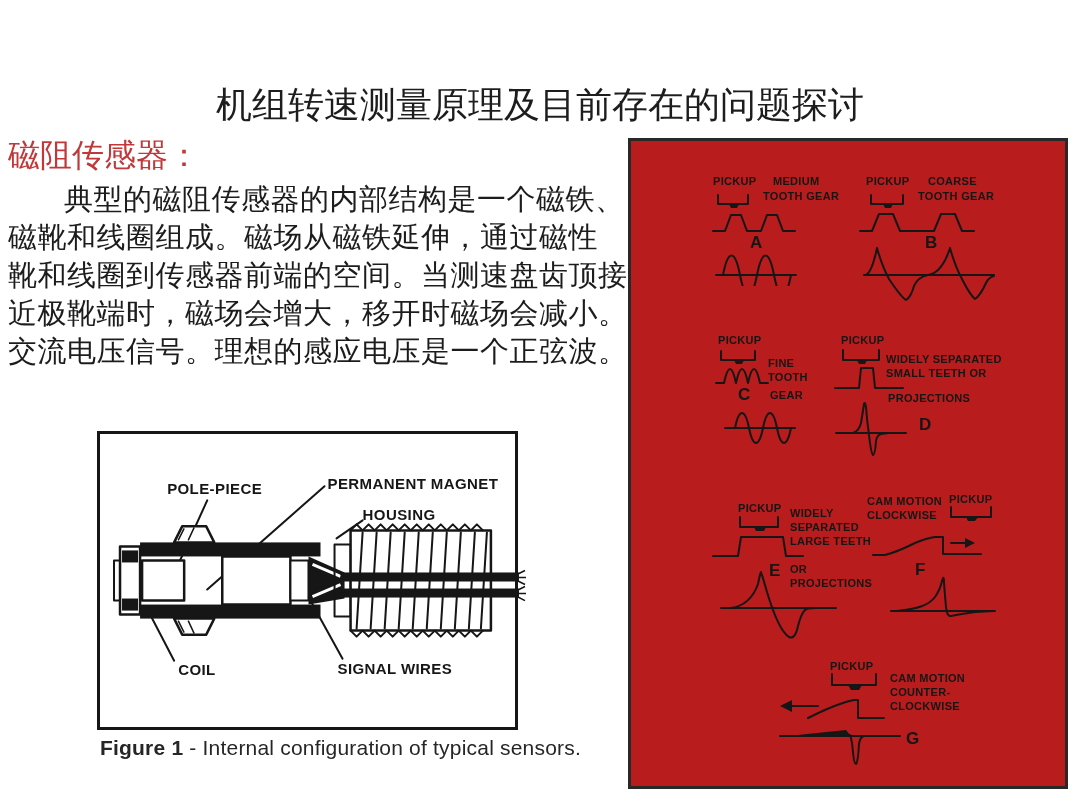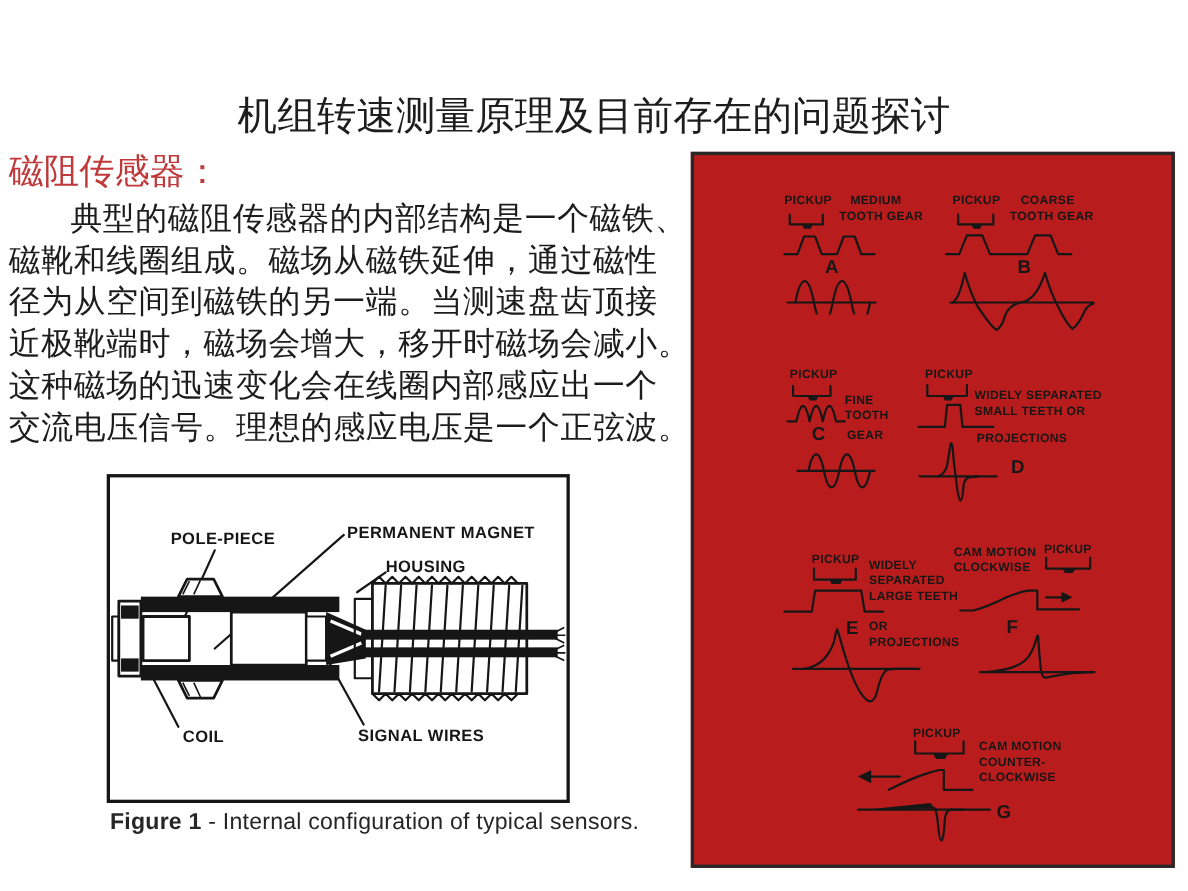--- a/index.html
+++ b/index.html
@@ -7,21 +7,21 @@
        font-family:"Liberation Sans",sans-serif;}
   .abs{position:absolute;}
   #title{left:0;right:0;top:52px;text-align:center;font-family:"Liberation Serif",serif;
          font-size:36px;font-weight:400;color:#1d1d1d;margin-top:29px;}
   #heading{left:8px;top:134px;font-family:"Liberation Serif",serif;font-size:32px;color:#c0383a;}
   #para{left:8px;top:180px;width:624px;font-family:"Liberation Serif",serif;font-size:29px;
         line-height:38px;color:#1c1c1c;letter-spacing:0.5px;}
   .pline{white-space:nowrap;}
   .pline.first{text-indent:56px;}
   #figbox{left:97px;top:431px;width:421px;height:299px;border:3px solid #161616;
-          box-sizing:border-box;background:#fff;}
+          box-sizing:border-box;background:#fff;padding-left:12px;}
   #figcaption{left:100px;top:736px;font-size:21px;color:#262626;letter-spacing:0.2px;}
   #panel{left:628px;top:138px;width:440px;height:651px;border:3px solid #282828;
          box-sizing:border-box;background:#b91c1c;}
   .diag{position:absolute;}
   svg text{font-family:"Liberation Sans",sans-serif;font-weight:700;fill:#161616;}
   .dl{font-size:11px;letter-spacing:0.3px;}
   .dletter{font-size:17px;}
   .figtext{font-size:15px;letter-spacing:0.4px;}
   .stroke{stroke:#161616;stroke-width:2;fill:none;stroke-linecap:round;stroke-linejoin:round;}
   .stroke25{stroke:#161616;stroke-width:2.5;fill:none;stroke-linecap:round;stroke-linejoin:round;}
@@ -33,23 +33,22 @@
 </head>
 <body>
 
 <div id="title" class="abs">机组转速测量原理及目前存在的问题探讨</div>
 
 <div id="heading" class="abs">磁阻传感器：</div>
 
 <div id="para" class="abs">
   <div class="pline first">典型的磁阻传感器的内部结构是一个磁铁、</div>
   <div class="pline">磁靴和线圈组成。磁场从磁铁延伸，通过磁性</div>
-  <div class="pline">径为从空间到磁铁的另一端。当测速盘齿顶接</div>
+  <div class="pline">靴和线圈到传感器前端的空间。当测速盘齿顶接</div>
   <div class="pline">近极靴端时，磁场会增大，移开时磁场会减小。</div>
-  <div class="pline">这种磁场的迅速变化会在线圈内部感应出一个</div>
   <div class="pline">交流电压信号。理想的感应电压是一个正弦波。</div>
 </div>
 
 <div id="figbox" class="abs">
   <svg width="415" height="293" viewBox="0 0 414 292">
 
     <path class="stroke" d="M95,66 L57,150"></path>
     <path class="stroke" d="M212,52 L95,155"></path>
     <path class="stroke" d="M250,86 L224,104"></path>
     <path class="stroke" d="M62,226 L38,180"></path>

